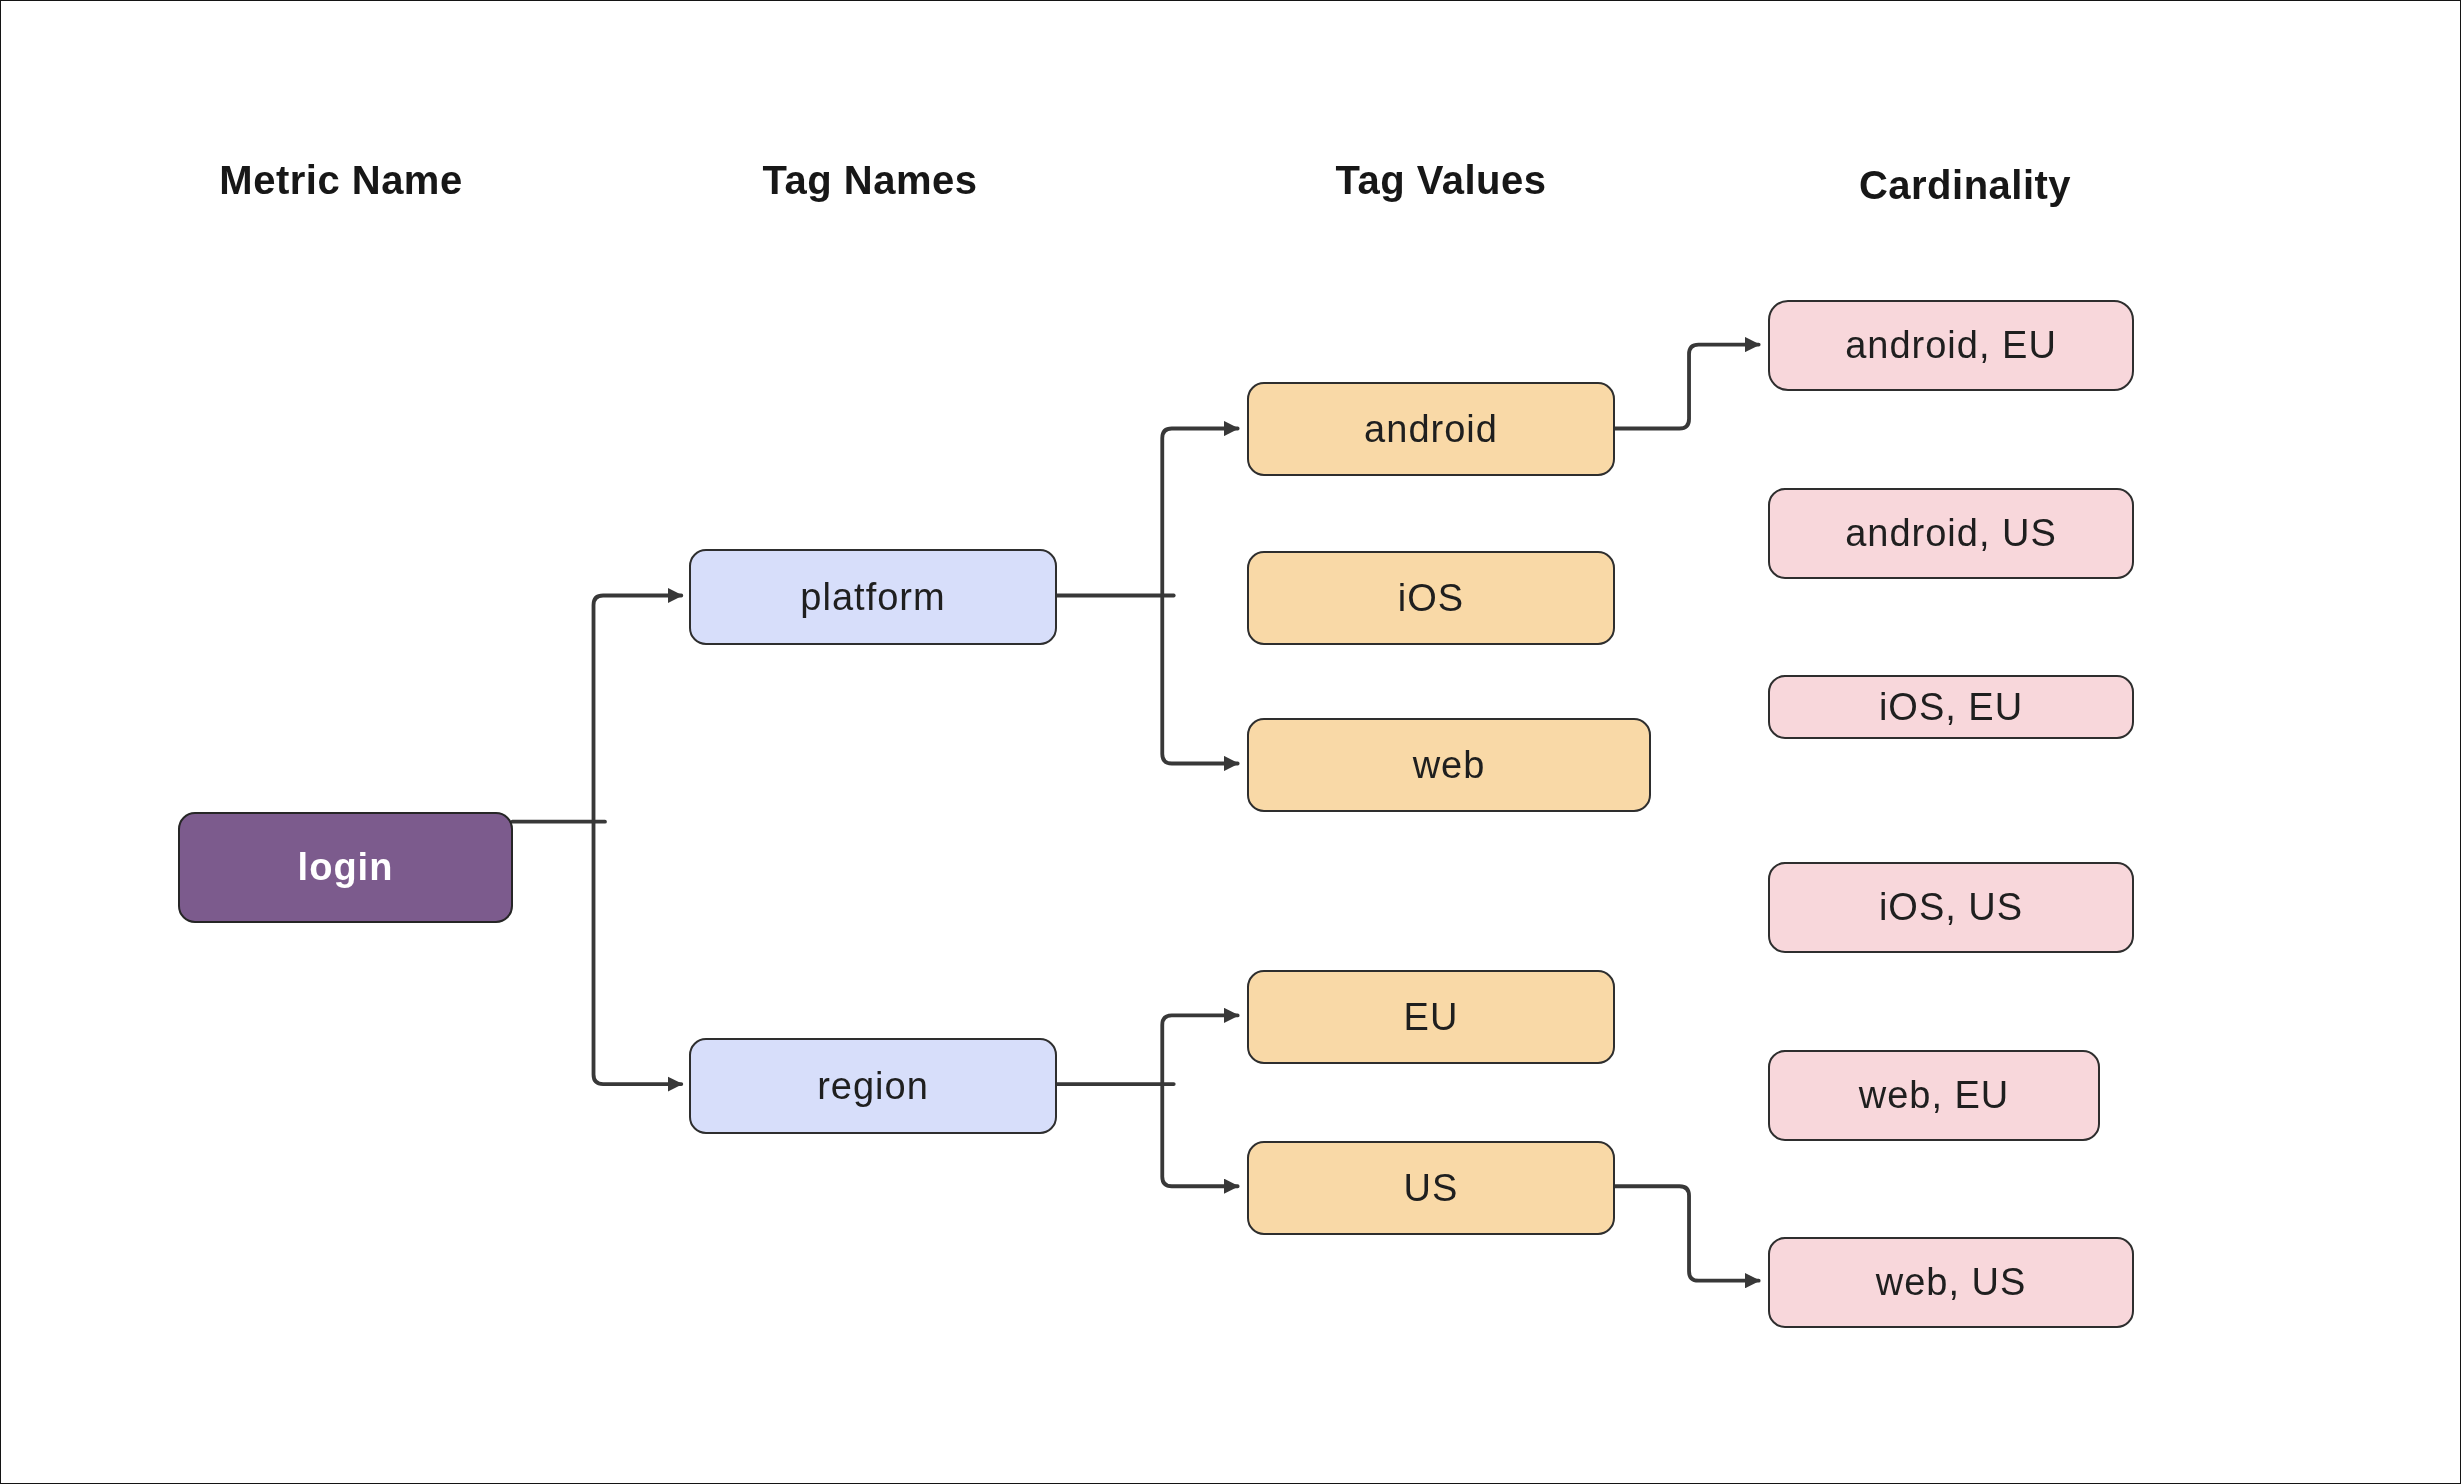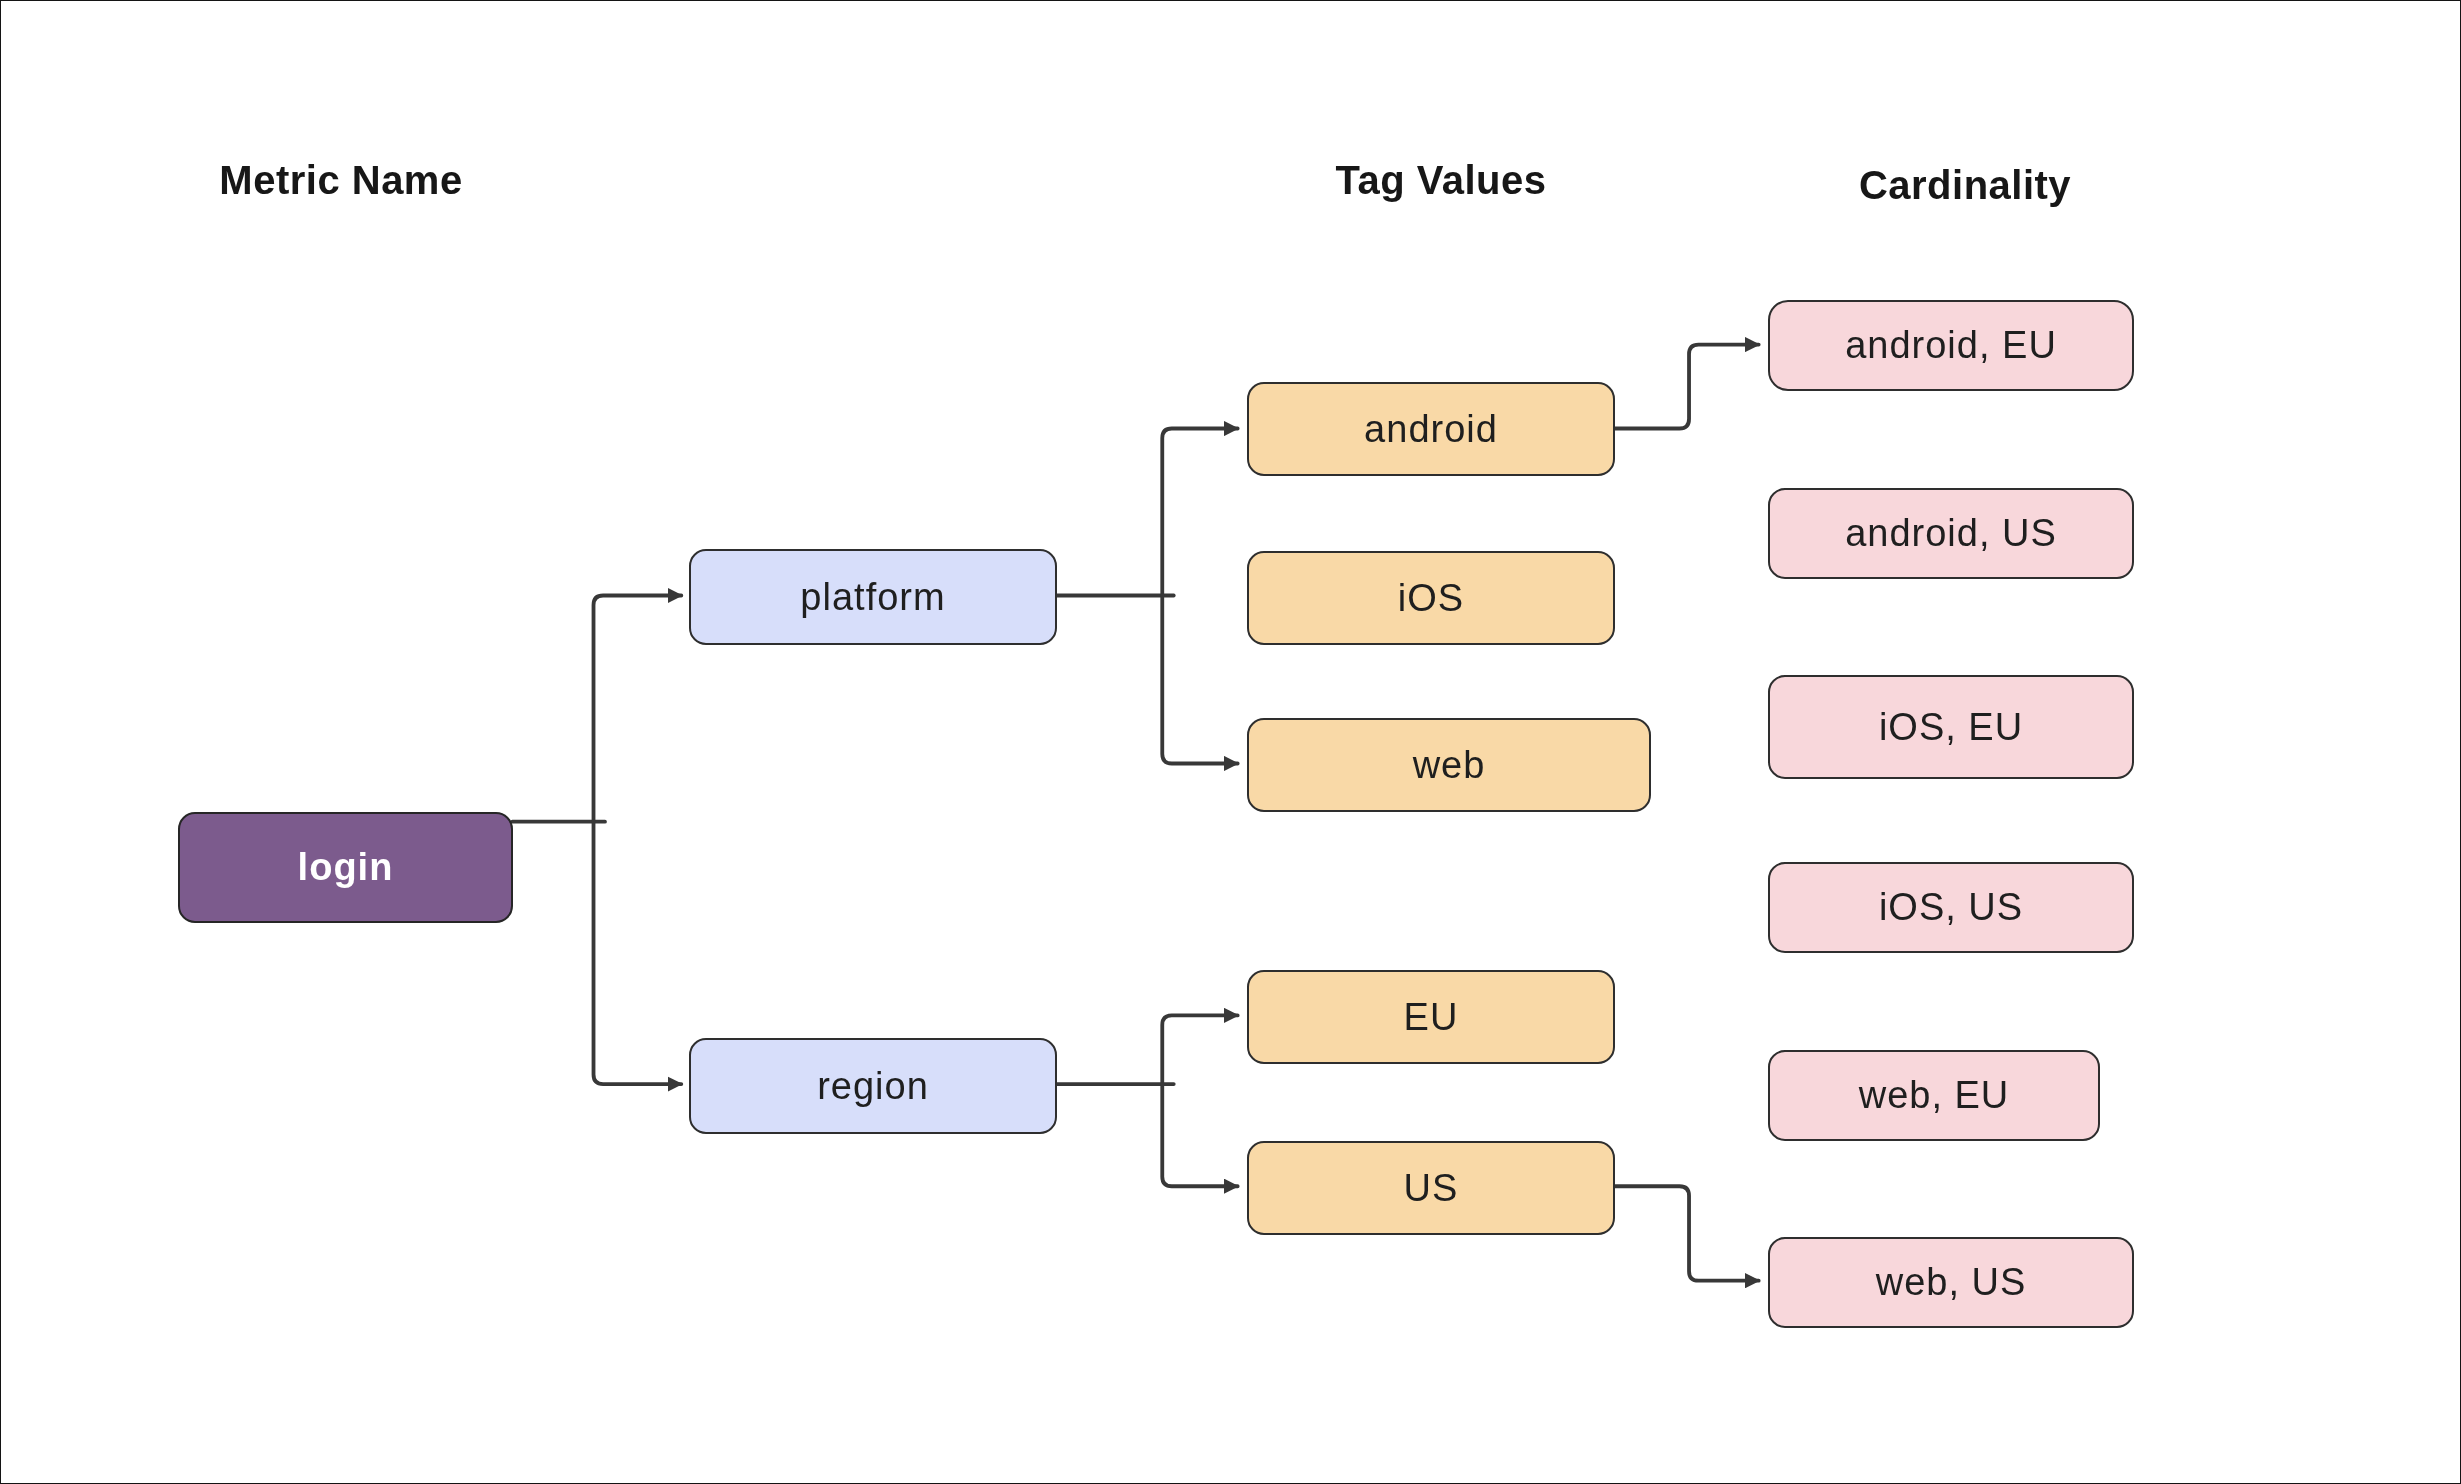--- a/index.html
+++ b/index.html
@@ -59,20 +59,21 @@
       <path d="M 1105 1135 L 1228 1135"></path>
       <path marker-end="url(#arrow)" d="M 1216 1135 V 1073 Q 1216 1063 1226 1063 L 1295 1063"></path>
       <path marker-end="url(#arrow)" d="M 1216 1135 V 1232 Q 1216 1242 1226 1242 L 1295 1242"></path>
 
       <path marker-end="url(#arrow)" d="M 1688 448 L 1758 448 Q 1768 448 1768 438 V 370 Q 1768 360 1778 360 L 1841 360"></path>
       <path marker-end="url(#arrow)" d="M 1688 1242 L 1758 1242 Q 1768 1242 1768 1252 V 1331 Q 1768 1341 1778 1341 L 1841 1341"></path>
     </g>
   </svg>
 
   <div class="col-header" style="left:149px;top:155px;">Metric Name</div>
+  <div class="col-header" style="left:678px;top:155px;">Tag Names</div>
   <div class="col-header" style="left:1249px;top:155px;">Tag Values</div>
   <div class="col-header" style="left:1773px;top:160px;">Cardinality</div>
 
   <div class="node metric" style="left:177px;top:767px;width:335px;height:111px;">
     <span class="node-label">login</span>
   </div>
 
   <div class="node tagname" style="left:688px;top:548px;width:368px;height:96px;">
     <span class="node-label">platform</span>
   </div>
@@ -95,21 +96,21 @@
   <div class="node tagvalue" style="left:1246px;top:1140px;width:368px;height:94px;">
     <span class="node-label">US</span>
   </div>
 
   <div class="node cardinality" style="left:1767px;top:299px;width:366px;height:91px;border-radius:20px;">
     <span class="node-label">android, EU</span>
   </div>
   <div class="node cardinality" style="left:1767px;top:487px;width:366px;height:91px;">
     <span class="node-label">android, US</span>
   </div>
-  <div class="node cardinality" style="left:1767px;top:674px;width:366px;height:104px;">
+  <div class="node cardinality" style="left:1767px;top:674px;width:366px;height:64px;">
     <span class="node-label">iOS, EU</span>
   </div>
   <div class="node cardinality" style="left:1767px;top:861px;width:366px;height:91px;">
     <span class="node-label">iOS, US</span>
   </div>
   <div class="node cardinality" style="left:1767px;top:1049px;width:332px;height:91px;">
     <span class="node-label">web, EU</span>
   </div>
   <div class="node cardinality" style="left:1767px;top:1236px;width:366px;height:91px;">
     <span class="node-label">web, US</span>

